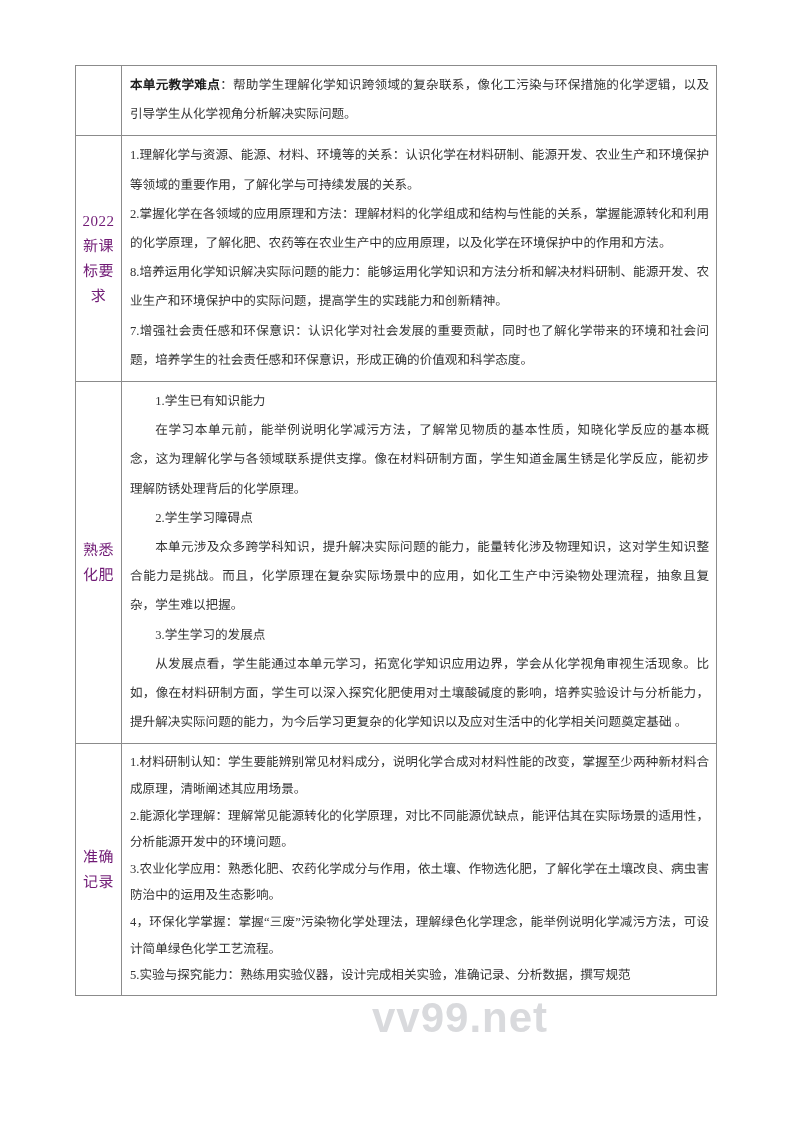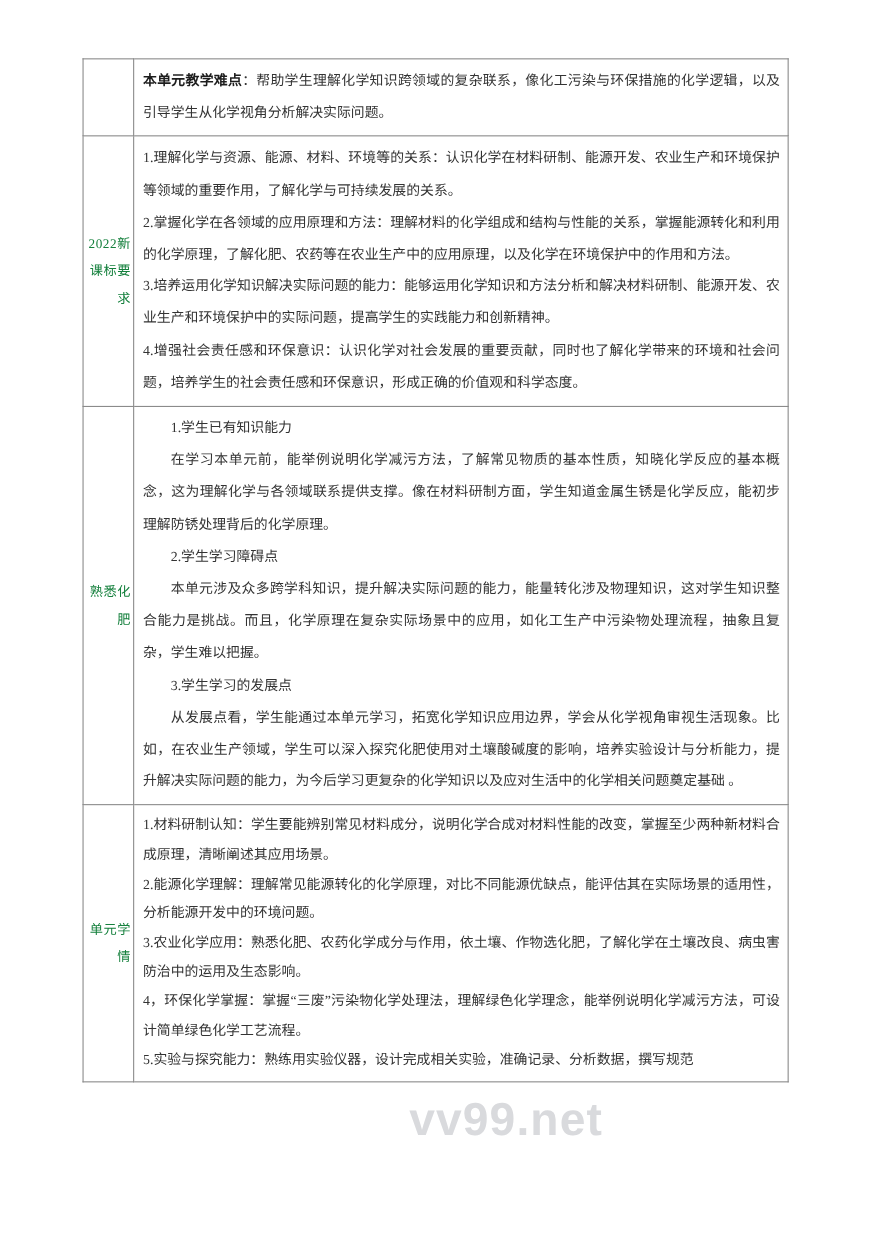--- a/index.html
+++ b/index.html
@@ -39,43 +39,43 @@
     position: absolute;
     left: 0; top: 0;
     width: 800px;
     height: 1137px;
     z-index: 1;
   }
 
   table.doc-table {
     position: absolute;
     left: 75px;
-    top: 53px;
+    top: 65px;
     width: 641px;
     border-collapse: collapse;
     table-layout: fixed;
     background: transparent;
   }
   table.doc-table td {
     border: 1px solid #8b8b8b;
     vertical-align: top;
     padding: 0;
     background: transparent;
   }
 
   col.label-col { width: 46px; }
   col.body-col  { width: 595px; }
 
   
   .label-cell {
     vertical-align: middle !important;
-    text-align: right;
-    font-size: 12px;
+    text-align: center;
+    font-size: 15px;
     line-height: 25px;
-    color: #15803d;
+    color: #701a75;
     letter-spacing: 0.5px;
     padding: 4px 2px !important;
     word-break: break-all;
   }
   .label-cell .lbl {
     display: block;
   }
 
   
   .body-cell {
@@ -126,42 +126,42 @@
         </td>
       </tr>
 
       <tr>
         <td class="label-cell">
           <span class="lbl">2022新课标要求</span>
         </td>
         <td class="body-cell">
           <p>1.理解化学与资源、能源、材料、环境等的关系：认识化学在材料研制、能源开发、农业生产和环境保护等领域的重要作用，了解化学与可持续发展的关系。</p>
           <p>2.掌握化学在各领域的应用原理和方法：理解材料的化学组成和结构与性能的关系，掌握能源转化和利用的化学原理，了解化肥、农药等在农业生产中的应用原理，以及化学在环境保护中的作用和方法。</p>
-          <p>3.培养运用化学知识解决实际问题的能力：能够运用化学知识和方法分析和解决材料研制、能源开发、农业生产和环境保护中的实际问题，提高学生的实践能力和创新精神。</p>
-          <p>4.增强社会责任感和环保意识：认识化学对社会发展的重要贡献，同时也了解化学带来的环境和社会问题，培养学生的社会责任感和环保意识，形成正确的价值观和科学态度。</p>
+          <p>8.培养运用化学知识解决实际问题的能力：能够运用化学知识和方法分析和解决材料研制、能源开发、农业生产和环境保护中的实际问题，提高学生的实践能力和创新精神。</p>
+          <p>7.增强社会责任感和环保意识：认识化学对社会发展的重要贡献，同时也了解化学带来的环境和社会问题，培养学生的社会责任感和环保意识，形成正确的价值观和科学态度。</p>
         </td>
       </tr>
 
       <tr>
         <td class="label-cell">
           <span class="lbl">熟悉化肥</span>
         </td>
         <td class="body-cell">
           <p class="indent2">1.学生已有知识能力</p>
           <p class="indent2">在学习本单元前，能举例说明化学减污方法，了解常见物质的基本性质，知晓化学反应的基本概念，这为理解化学与各领域联系提供支撑。像在材料研制方面，学生知道金属生锈是化学反应，能初步理解防锈处理背后的化学原理。</p>
           <p class="indent2">2.学生学习障碍点</p>
           <p class="indent2">本单元涉及众多跨学科知识，提升解决实际问题的能力，能量转化涉及物理知识，这对学生知识整合能力是挑战。而且，化学原理在复杂实际场景中的应用，如化工生产中污染物处理流程，抽象且复杂，学生难以把握。</p>
           <p class="indent2">3.学生学习的发展点</p>
-          <p class="indent2">从发展点看，学生能通过本单元学习，拓宽化学知识应用边界，学会从化学视角审视生活现象。比如，在农业生产领域，学生可以深入探究化肥使用对土壤酸碱度的影响，培养实验设计与分析能力，提升解决实际问题的能力，为今后学习更复杂的化学知识以及应对生活中的化学相关问题奠定基础 。</p>
+          <p class="indent2">从发展点看，学生能通过本单元学习，拓宽化学知识应用边界，学会从化学视角审视生活现象。比如，像在材料研制方面，学生可以深入探究化肥使用对土壤酸碱度的影响，培养实验设计与分析能力，提升解决实际问题的能力，为今后学习更复杂的化学知识以及应对生活中的化学相关问题奠定基础 。</p>
         </td>
       </tr>
 
       <tr class="goals">
         <td class="label-cell">
-          <span class="lbl">单元学情</span>
+          <span class="lbl">准确记录</span>
         </td>
         <td class="body-cell tight">
           <p>1.材料研制认知：学生要能辨别常见材料成分，说明化学合成对材料性能的改变，掌握至少两种新材料合成原理，清晰阐述其应用场景。</p>
           <p>2.能源化学理解：理解常见能源转化的化学原理，对比不同能源优缺点，能评估其在实际场景的适用性，分析能源开发中的环境问题。</p>
           <p>3.农业化学应用：熟悉化肥、农药化学成分与作用，依土壤、作物选化肥，了解化学在土壤改良、病虫害防治中的运用及生态影响。</p>
           <p>4，环保化学掌握：掌握“三废”污染物化学处理法，理解绿色化学理念，能举例说明化学减污方法，可设计简单绿色化学工艺流程。</p>
           <p>5.实验与探究能力：熟练用实验仪器，设计完成相关实验，准确记录、分析数据，撰写规范</p>
         </td>
       </tr>
 

